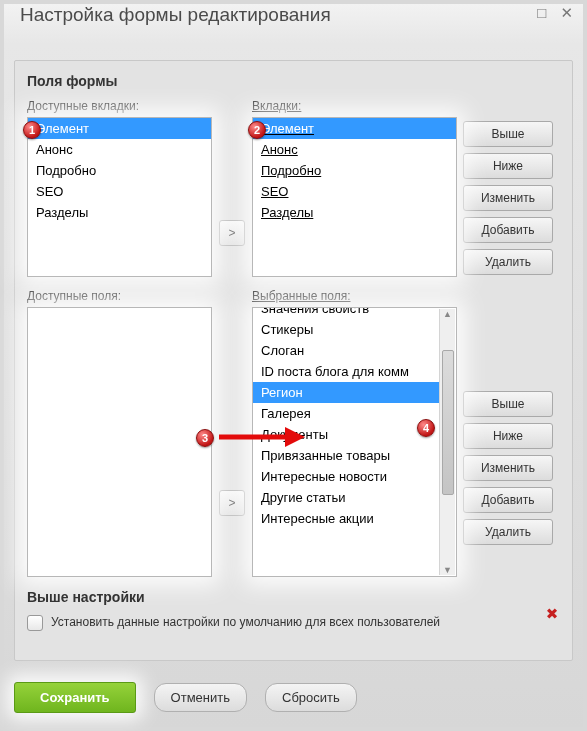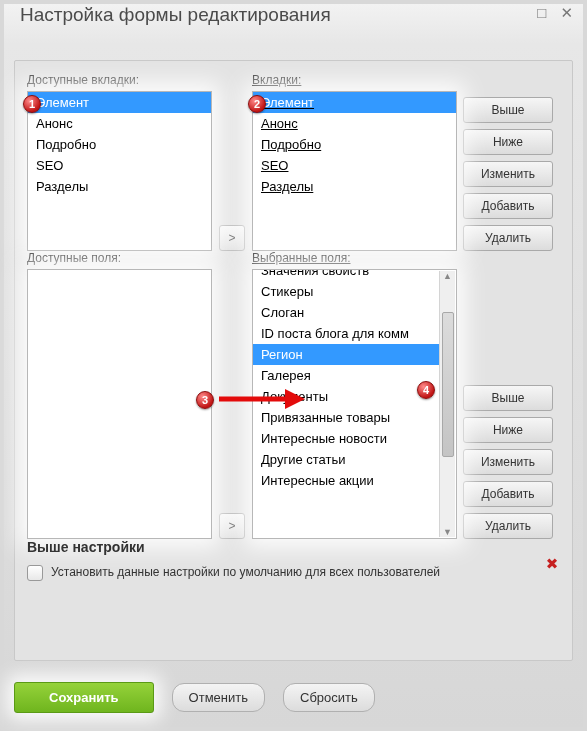--- a/index.html
+++ b/index.html
@@ -31,21 +31,21 @@
   .titlebar .win-controls span { cursor: default; }
   .content {
     position: absolute;
     left: 10px; right: 10px; top: 56px; bottom: 66px;
     border: 1px solid #c8c8c8;
     background: #e3e3e3;
     border-radius: 2px;
     padding: 12px 12px 8px 12px;
   }
   h3.section { font-size: 14px; font-weight: bold; color:#333; margin-bottom:10px; }
-  .row { display:flex; gap:6px; align-items:flex-end; }
+  .row { display:flex; gap:6px; align-items:center; margin-bottom:12px;}
   .col { display:flex; flex-direction:column; }
   .col.list1 { width: 185px; }
   .col.mid { width: 28px; align-items:center; justify-content:center; padding-top:90px;}
   .col.list2 { width: 205px; position:relative;text-decoration:underline;}
   .col.btns { width: 90px; gap:6px; padding-top:20px;}
   label.listlabel { font-size:12px; color:#333; margin-bottom:4px;}
   .listbox {
     background:#fff;
     border:1px solid #b7b7b7;
     height: 160px;
@@ -116,21 +116,21 @@
     display:flex;
     gap:18px;
     align-items:center;
   }
   .btn-primary {
     background: linear-gradient(#95d23a,#6fb51e);
     border:1px solid #5a9a15;
     color:#fff;
     font-weight:bold;
     font-size:13px;
-    padding:7px 34px;
+    padding:7px 25px;
     border-radius:3px;
     box-shadow:0 0 18px 7px rgba(255,255,255,0.9);
   }
   .btn-secondary {
     background: linear-gradient(#f4f4f4,#dcdcdc);
     border:1px solid #b0b0b0;
     color:#333;
     font-size:13px;
     padding:6px 16px;
     border-radius:12px;
@@ -172,20 +172,21 @@
 
   <div class="titlebar">
     <span>Настройка формы редактирования</span>
     <div class="win-controls">
       <span>□</span>
       <span>✕</span>
     </div>
   </div>
 
   <div class="content">
+    <h3 class="section">Поля формы</h3>
 
     <div class="row">
       <div class="col list1" style="position:relative">
         <label class="listlabel">Доступные вкладки:</label>
         <div class="listbox" id="lb-avail-tabs">
             <div class="item selected">Элемент</div>
             <div class="item">Анонс</div>
             <div class="item">Подробно</div>
             <div class="item">SEO</div>
             <div class="item">Разделы</div>

